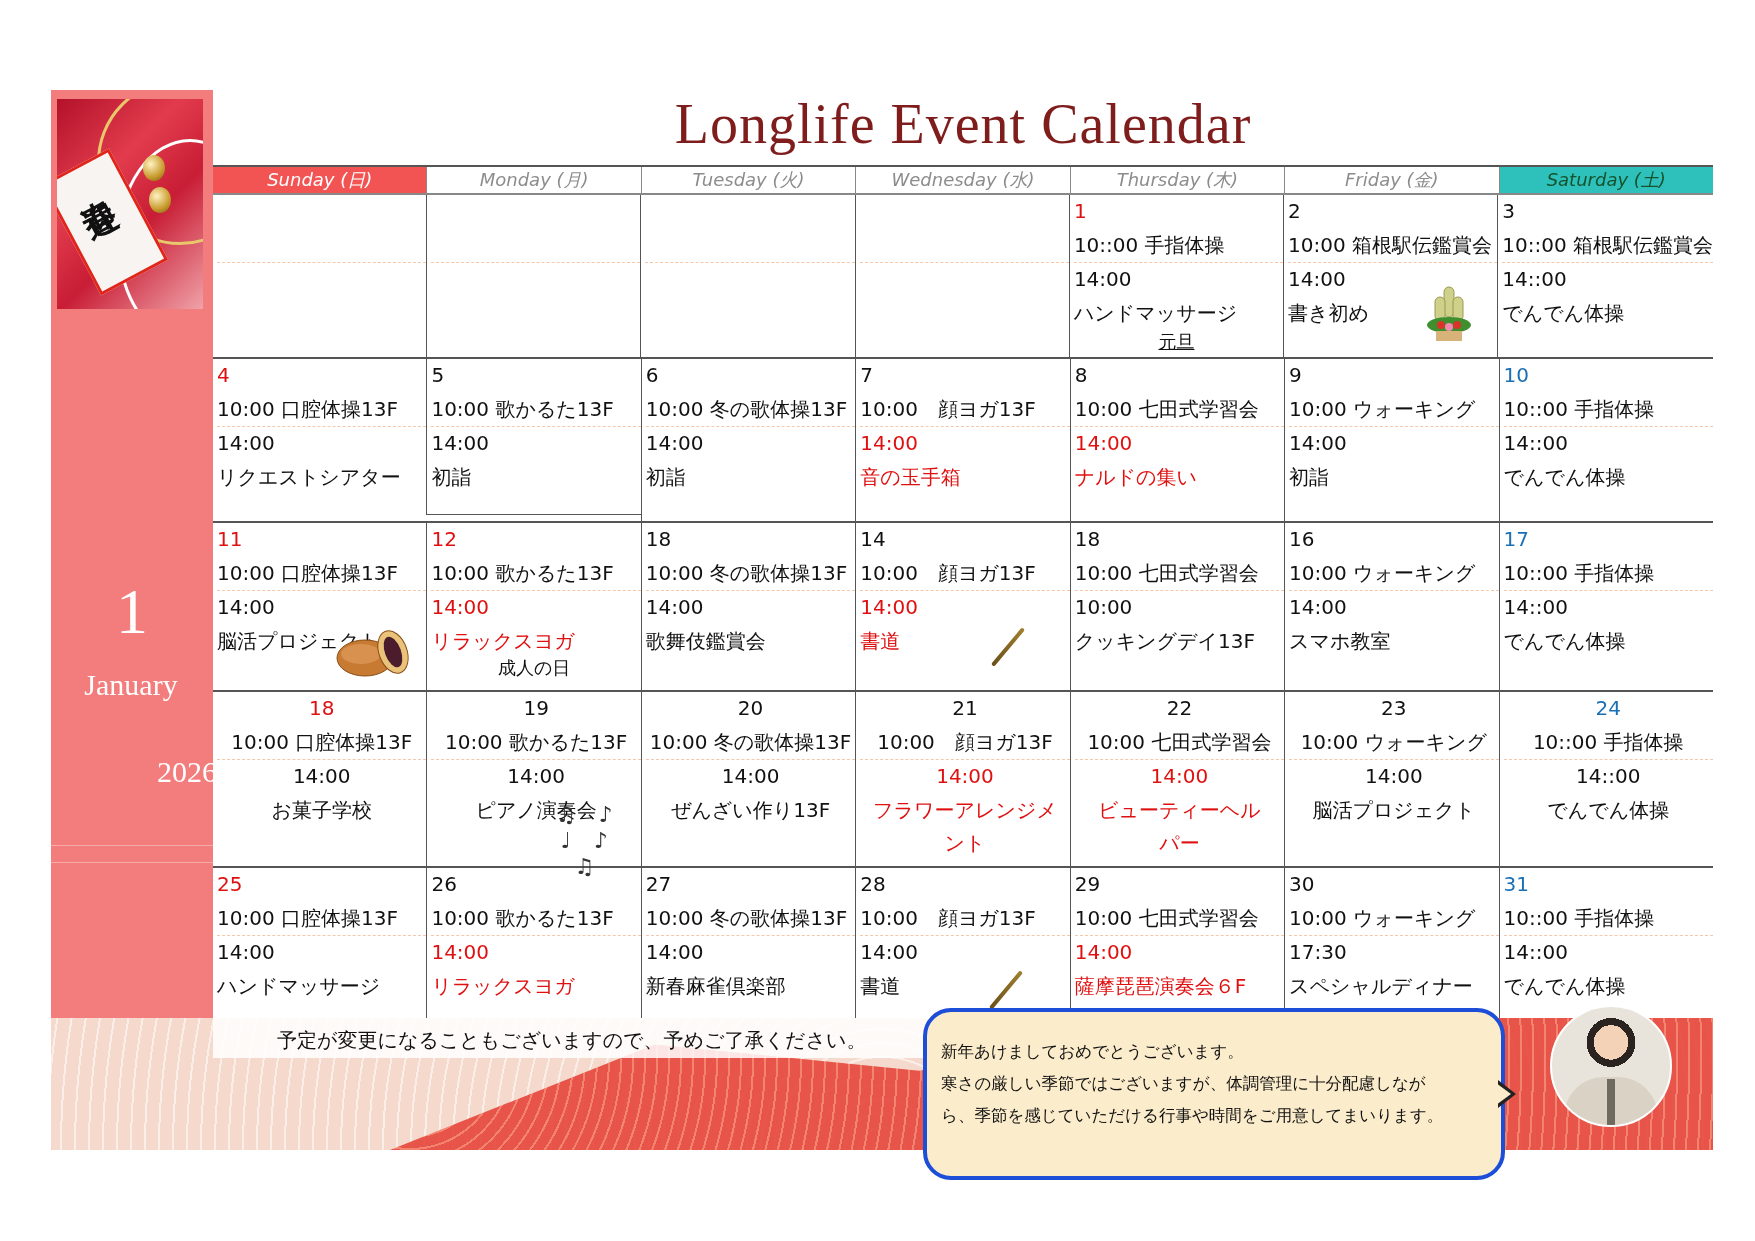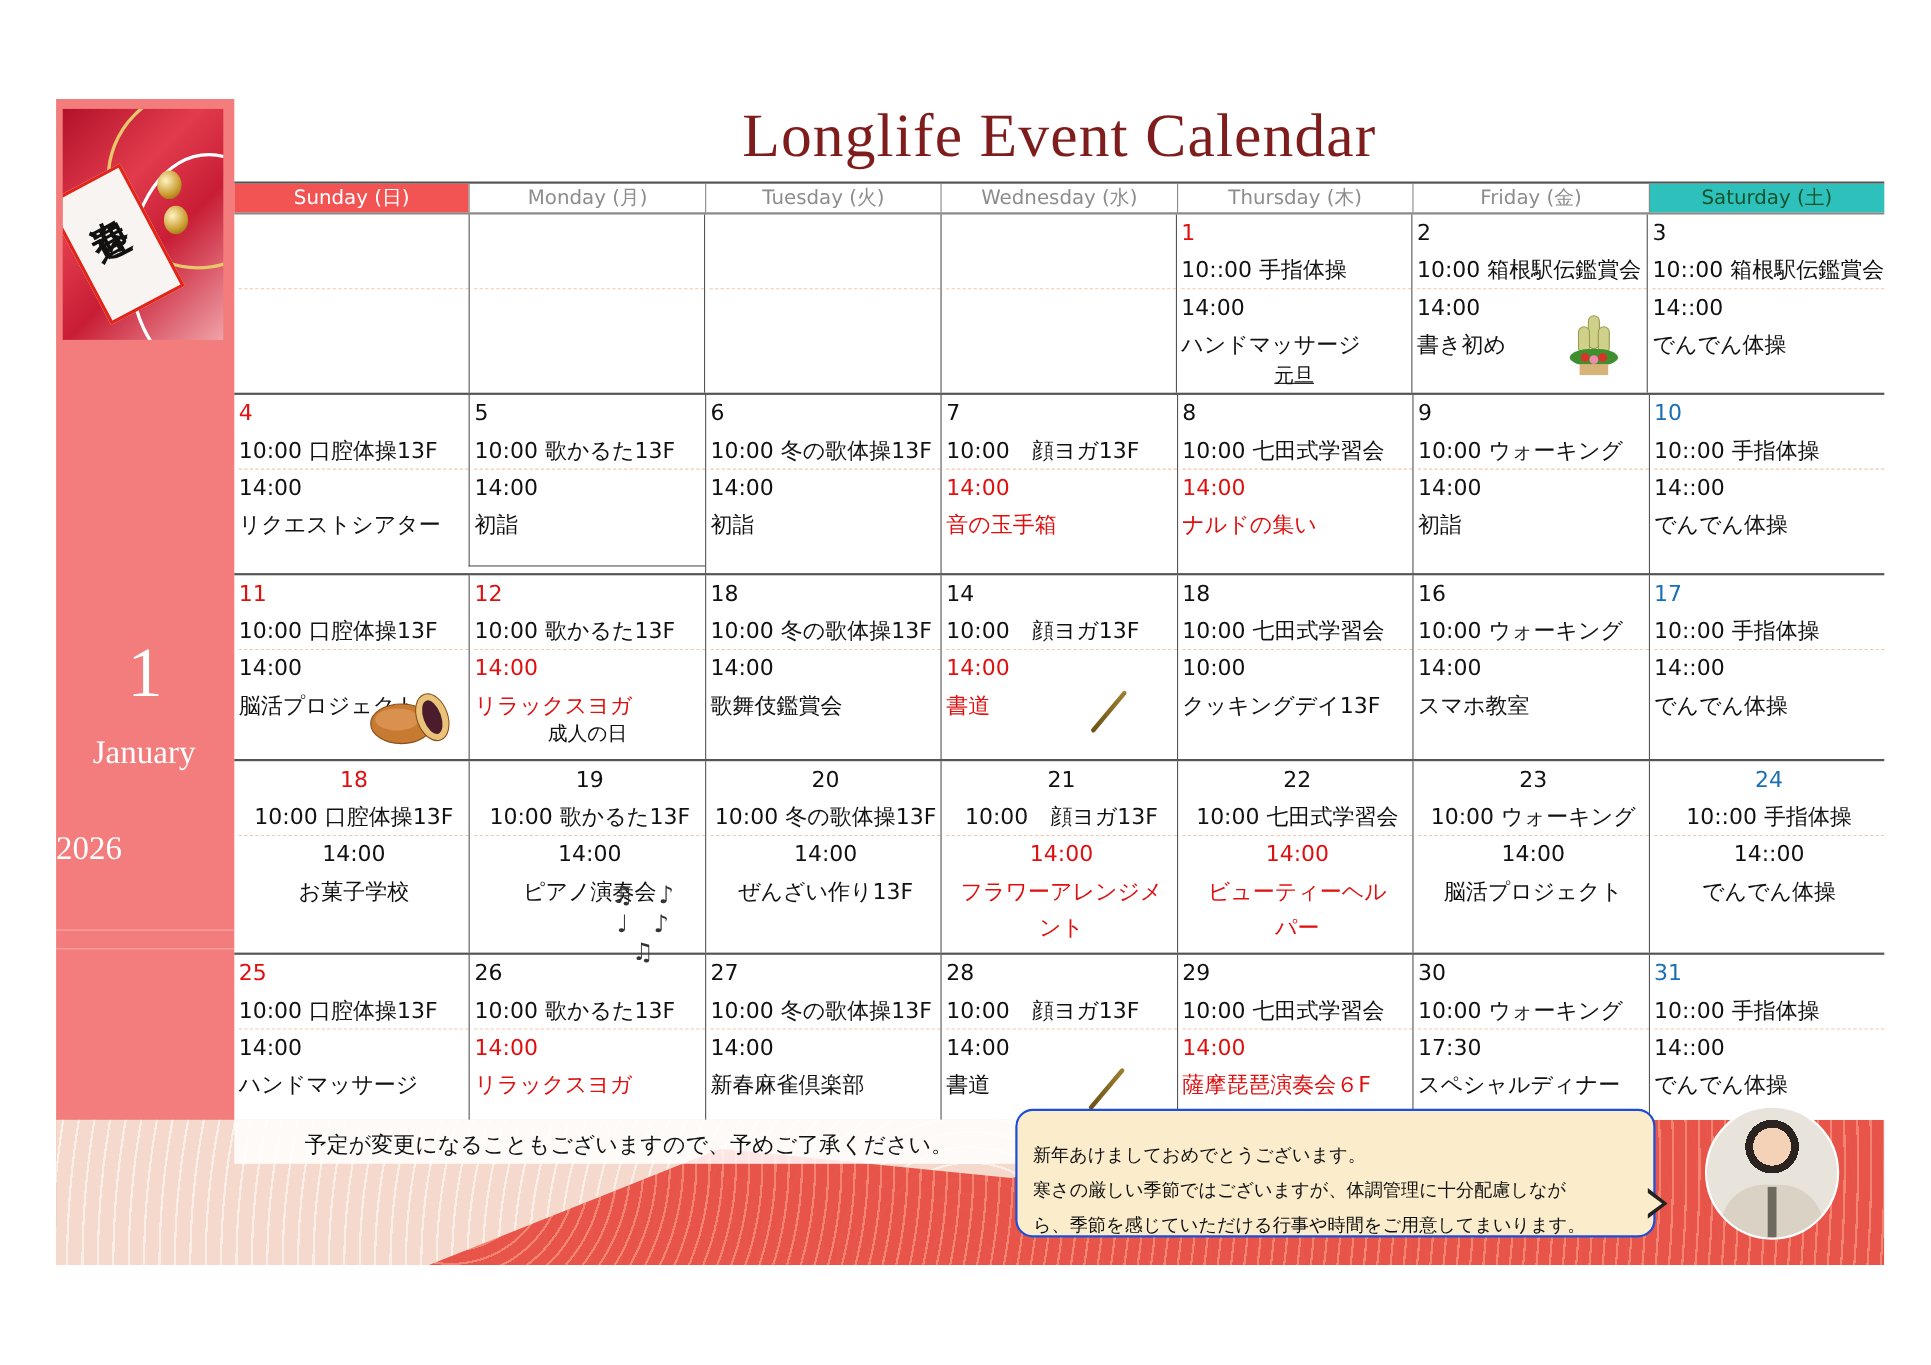--- a/index.html
+++ b/index.html
@@ -15,32 +15,32 @@
   .side-photo .ball { position:absolute; width:22px; height:26px; border-radius:50%;
                       background:radial-gradient(circle at 35% 35%,#fff3c2,#c89a2c 60%,#7a5a10); }
   .side-photo .card { position:absolute; left:10px; top:60px; width:70px; height:120px; background:#f7f4f2;
                       border:3px solid #e0261a; transform:rotate(-28deg); }
   .side-photo .card span { position:absolute; left:10px; top:10px; font-family:"DejaVu Serif", serif;
                            font-size:34px; line-height:44px; color:#111; writing-mode:vertical-rl; font-weight:bold; }
   .month-num { position:absolute; left:51px; width:162px; top:575px; text-align:center;
                font-family:"Liberation Serif","DejaVu Serif",serif; font-size:64px; color:#fff; }
   .month-name { position:absolute; left:51px; width:160px; top:668px; text-align:center;
                 font-family:"Liberation Serif","DejaVu Serif",serif; font-size:30px; color:#fff; }
-  .month-year { position:absolute; left:51px; width:166px; top:755px; text-align:left;
+  .month-year { position:absolute; left:51px; width:166px; top:755px; text-align:right;
                 font-family:"Liberation Serif","DejaVu Serif",serif; font-size:30px; color:#fff; }
   .side-line { position:absolute; left:51px; width:162px; height:1px; background:#f8a9a9; }
 
   .title { position:absolute; left:213px; width:1500px; top:92px; text-align:center;
            font-family:"Liberation Serif","DejaVu Serif",serif; font-size:56px; color:#7f1d1d; letter-spacing:1px; }
 
   
   .grid { position:absolute; left:213px; top:165px; width:1500px; }
   .hdr { display:flex; height:26px; border-top:2px solid #555; border-bottom:2px solid #888; }
   .hdr div { flex:1; text-align:center; font-size:18px; line-height:26px; color:#8c8c8c;
-             border-left:1px solid #888; font-family:"DejaVu Sans",sans-serif; }
+             border-left:1px solid #888; font-family:"DejaVu Sans",sans-serif;font-style:italic; }
   .hdr div.sun { background:#f25454; color:#fff; border-left:none; }
   .hdr div.sat { background:#2ec0bb; color:#14532d; }
 
   .week { display:flex; border-bottom:2px solid #555; position:relative; }
   .cell { flex:1; border-left:1px solid #555; position:relative; padding-left:4px;
           font-size:20px; line-height:33.5px; white-space:nowrap; overflow:visible; }
   .cell:first-child { border-left:none; }
   .cell .top { height:67px; border-bottom:1px dashed #f4c8a8; }
   .cell .num.red { color:#e01010; }
   .cell .num.blue { color:#1a6fb5; }
@@ -59,22 +59,22 @@
   .footer-bg { position:absolute; left:51px; top:1018px; width:1662px; height:132px;
     background:
       repeating-radial-gradient(circle at 50% 100%, transparent 0 8px, rgba(255,255,255,0.55) 8px 10px, transparent 10px 14px);
     background-color:#f4d9cc; }
   .footer-red { position:absolute; left:390px; top:1018px; width:1323px; height:132px;
     background:repeating-radial-gradient(circle at 20px 40px,#e6453a 0 6px,#f27a66 6px 8px,#e6453a 8px 12px);
     clip-path:polygon(0 100%, 20% 20%, 40% 40%, 60% 0, 100% 0, 100% 100%); opacity:0.9; }
   .footer-white { position:absolute; left:213px; top:1018px; width:760px; height:40px; background:rgba(255,255,255,0.85); }
   .footer-note { position:absolute; left:277px; top:1027px; font-size:20px; color:#111; }
 
-  .bubble { position:absolute; left:923px; top:1008px; width:582px; height:117px;
-            background:#fbeccb; border:2px solid #1d4ed8; border-radius:16px; box-sizing:border-box;
+  .bubble { position:absolute; left:923px; top:1008px; width:582px; height:172px;
+            background:#fbeccb; border:4px solid #1d4ed8; border-radius:28px; box-sizing:border-box;
             padding:24px 14px 0 14px; font-size:16.5px; line-height:32px; color:#111; }
   .bubble-tail { position:absolute; left:1498px; top:1080px; width:0; height:0;
                  border-top:14px solid transparent; border-bottom:14px solid transparent;
                  border-left:18px solid #222; }
   .bubble-tail2 { position:absolute; left:1496px; top:1083px; width:0; height:0;
                  border-top:11px solid transparent; border-bottom:11px solid transparent;
                  border-left:15px solid #fbeccb; }
   .avatar { position:absolute; left:1550px; top:1005px; width:118px; height:118px; border-radius:50%;
             background:radial-gradient(circle at 50% 30%, #f3d2b7 0 17%, #2a2320 17% 24%, #e8e4dc 24% 100%);
             border:2px solid #fff; overflow:hidden; }

